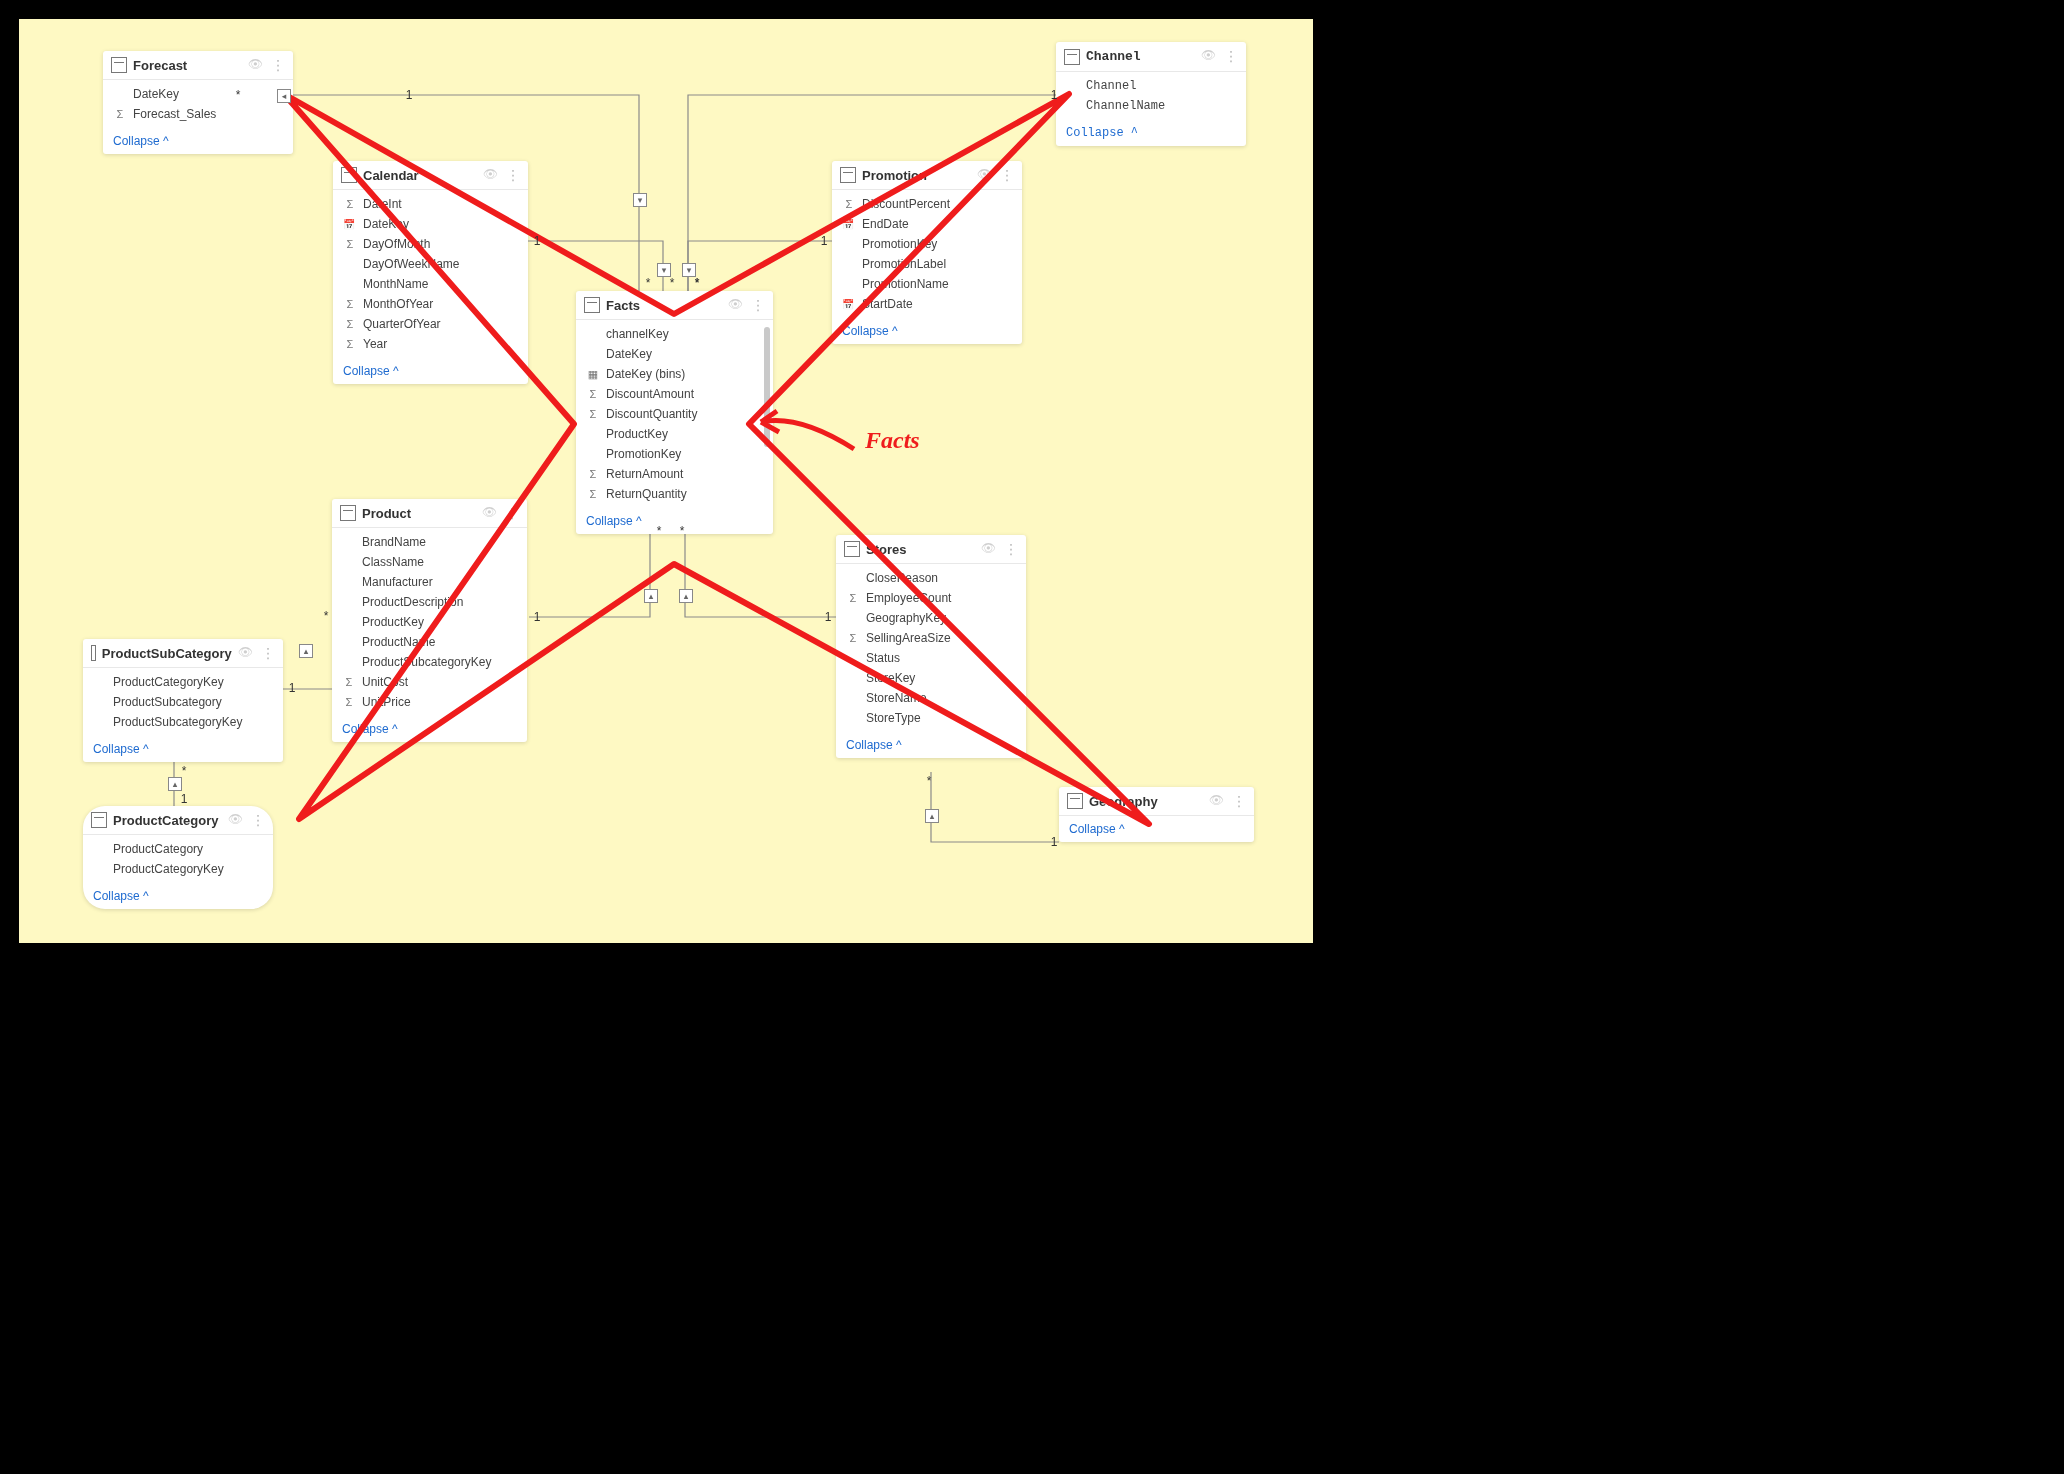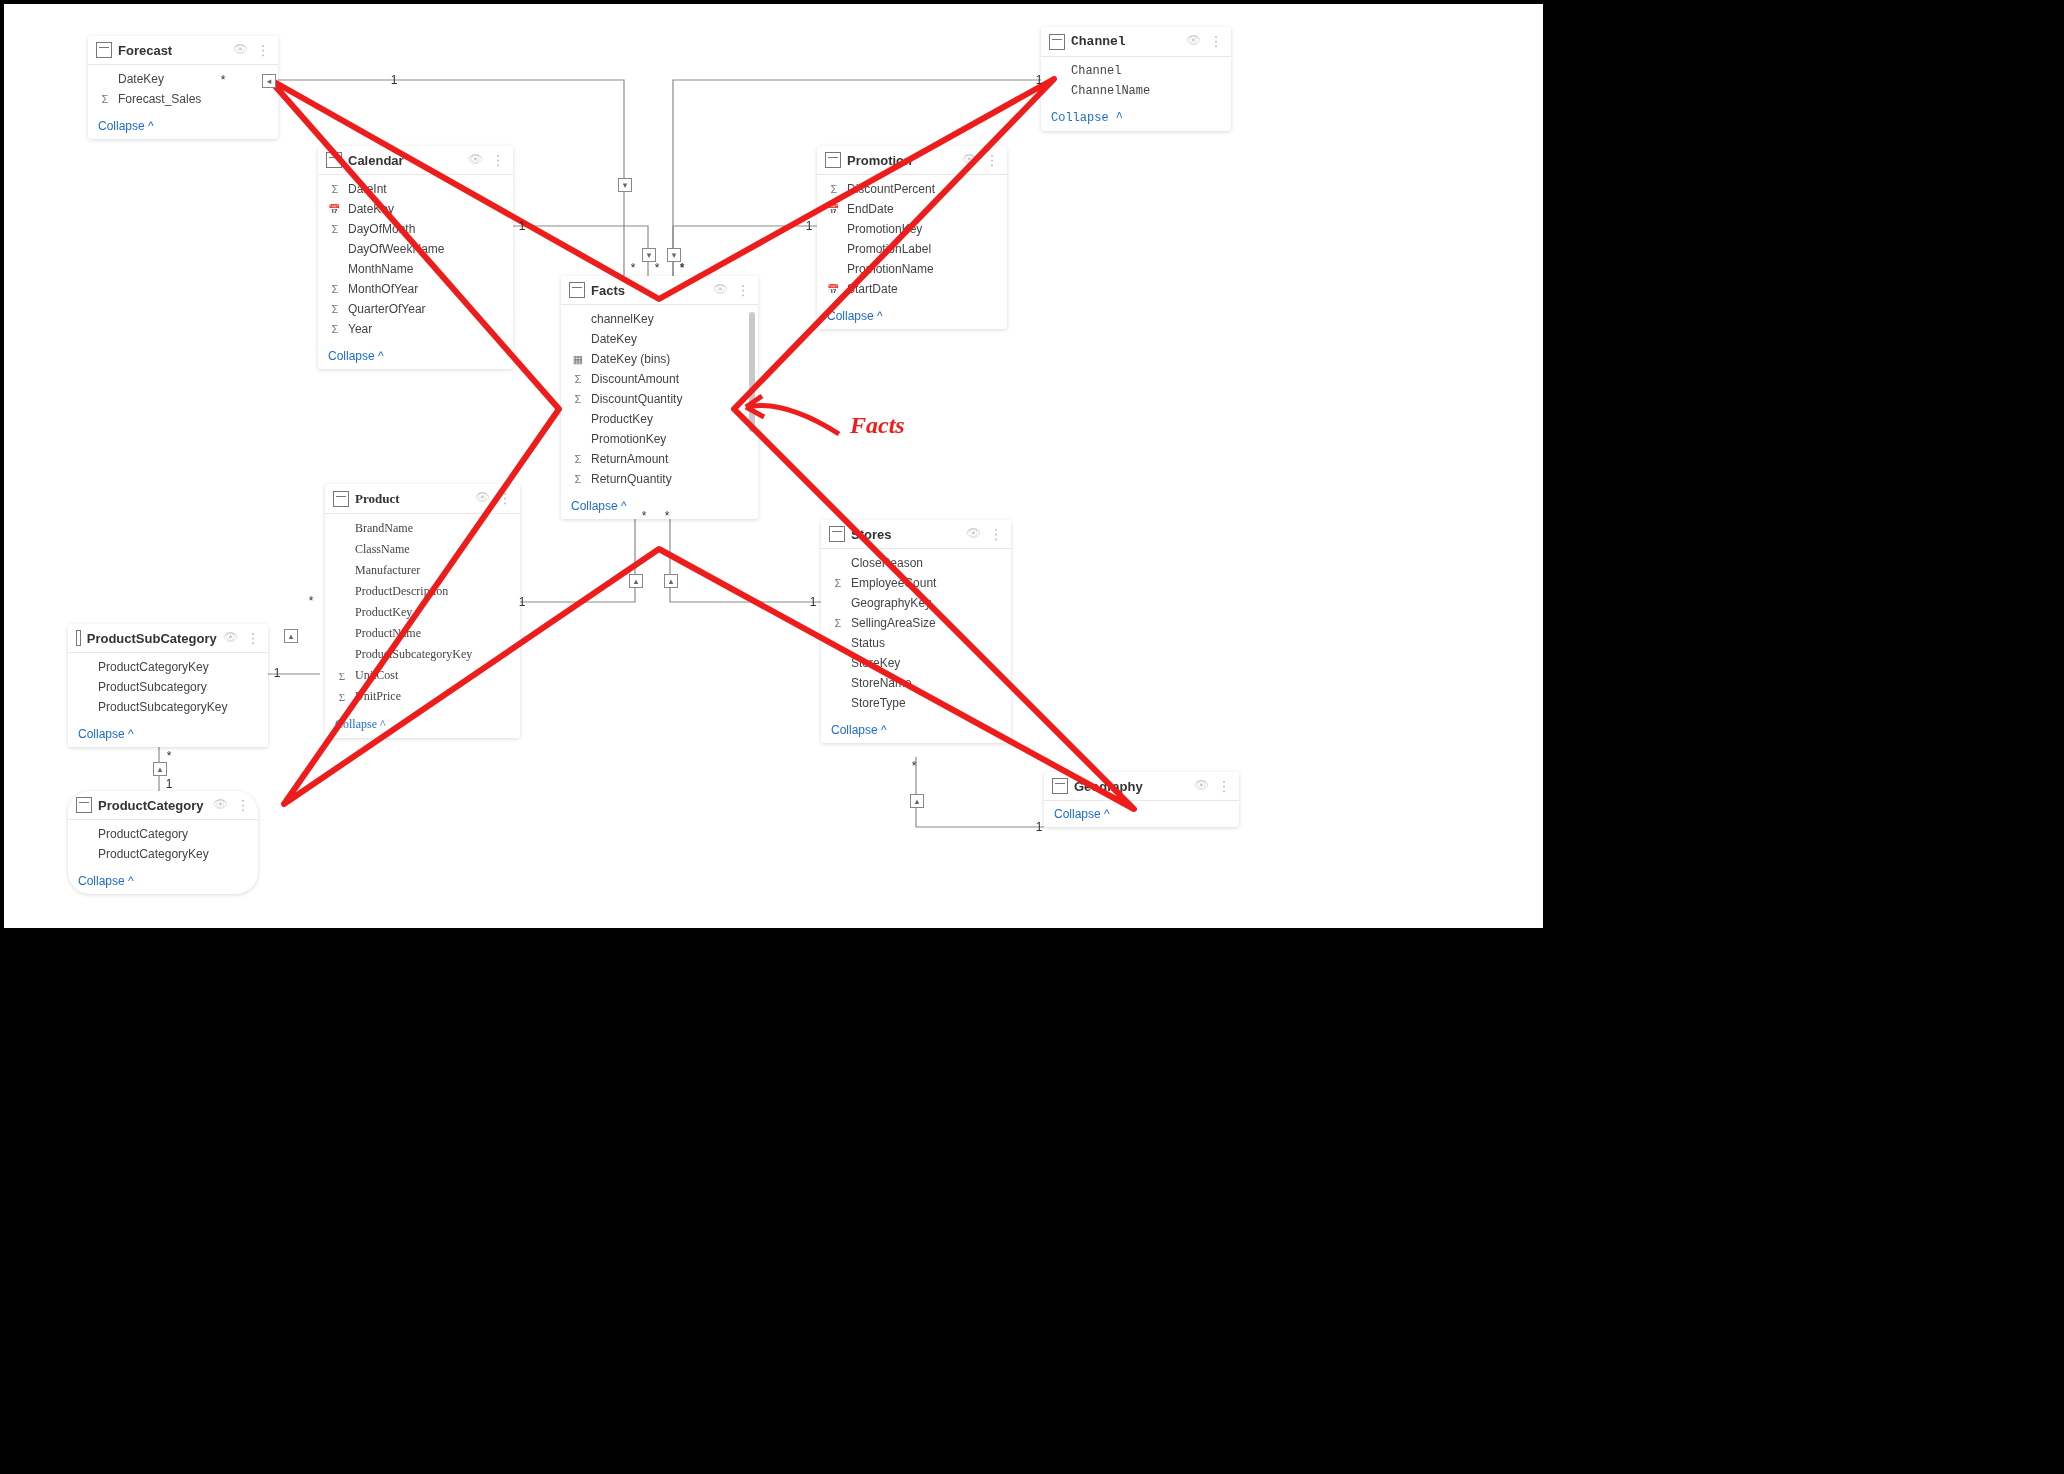--- a/index.html
+++ b/index.html
@@ -1,16 +1,16 @@
 <!DOCTYPE html>
 <html><head>
 <meta charset="utf-8">
 <style>
   html,body{margin:0;padding:0;font-family:"Segoe UI",Arial,sans-serif;background:#000}
-  .frame{position:relative;width:1539px;height:924px;background:#ffffff;box-shadow:6px 6px 10px rgba(0,0,0,.6);margin:4px}
+  .frame{position:relative;width:1294px;height:924px;background:#fef9c3;box-shadow:6px 6px 10px rgba(0,0,0,.6);margin:19px}
   .table{position:absolute;background:#fff;border-radius:3px;box-shadow:0 1px 4px rgba(0,0,0,.15);font-size:12px;color:#333}
   .table-header{display:flex;align-items:center;padding:6px 8px;border-bottom:1px solid #e8e8e8;gap:6px}
   .table-title{font-weight:600;font-size:13px;flex:1}
   .table-header .hicons{display:flex;gap:8px;color:#888}
   .table-body{padding:4px 0}
   .field{display:flex;align-items:center;padding:3px 12px 3px 10px;gap:6px;white-space:nowrap}
   .field .ficon{width:14px;display:inline-block;text-align:center;color:#777;font-size:11px}
   .field .fname{color:#444}
   .collapse{padding:6px 10px;color:#1f6bd0;font-size:12px;cursor:pointer}
   .scrollbar{position:absolute;right:3px;width:6px;background:#c9c9c9;border-radius:3px}
@@ -213,21 +213,21 @@
       <span class="fname">ReturnAmount</span>
           </div>
           <div class="field">
       <span class="ficon icon-sigma"></span>
       <span class="fname">ReturnQuantity</span>
           </div>
         </div>
         <div class="collapse">Collapse ^</div>
         <div class="scrollbar" style="top:36px;height:120px"></div>
       </div>
-      <div class="table" style="left: 321px; top: 480px; width: 195px; font-family: Liberation Serif, serif;">
+      <div class="table" style="left: 313px; top: 480px; width: 195px;">
         <div class="table-header">
     <span class="icon-table"></span>
     <span class="table-title">Product</span>
     <span class="hicons">
       <span class="icon-eye"></span>
       <span class="icon-more"></span>
     </span>
         </div>
         <div class="table-body">
           <div class="field">

